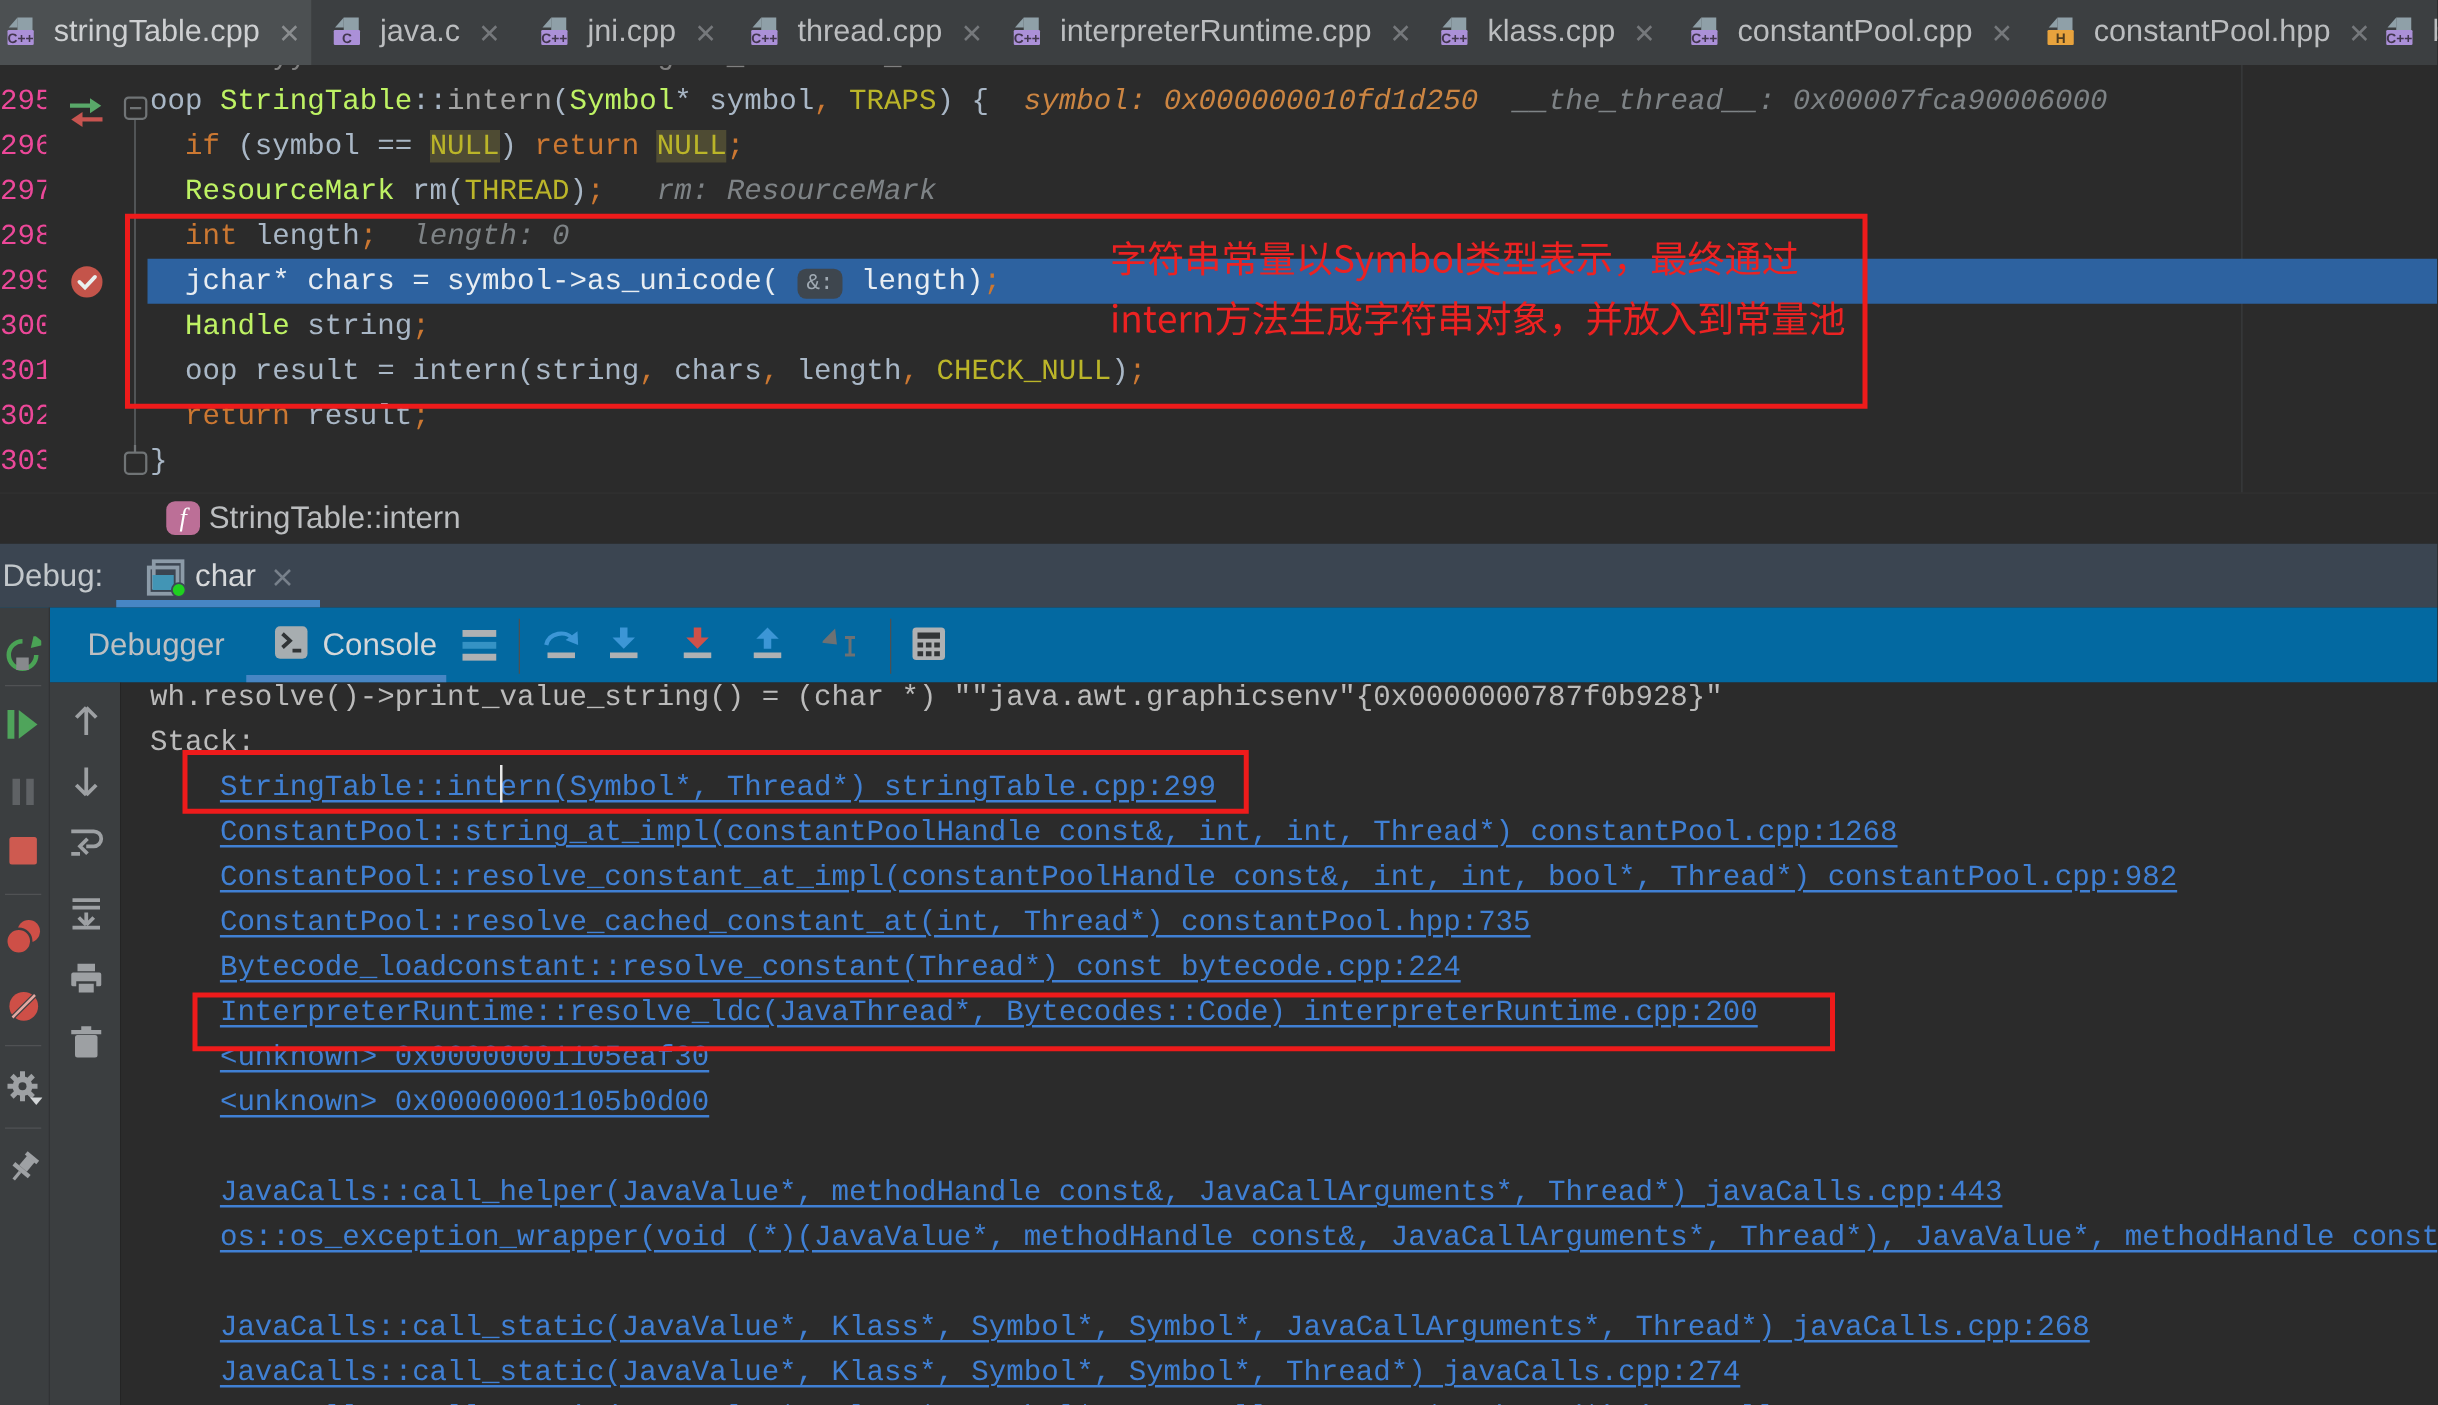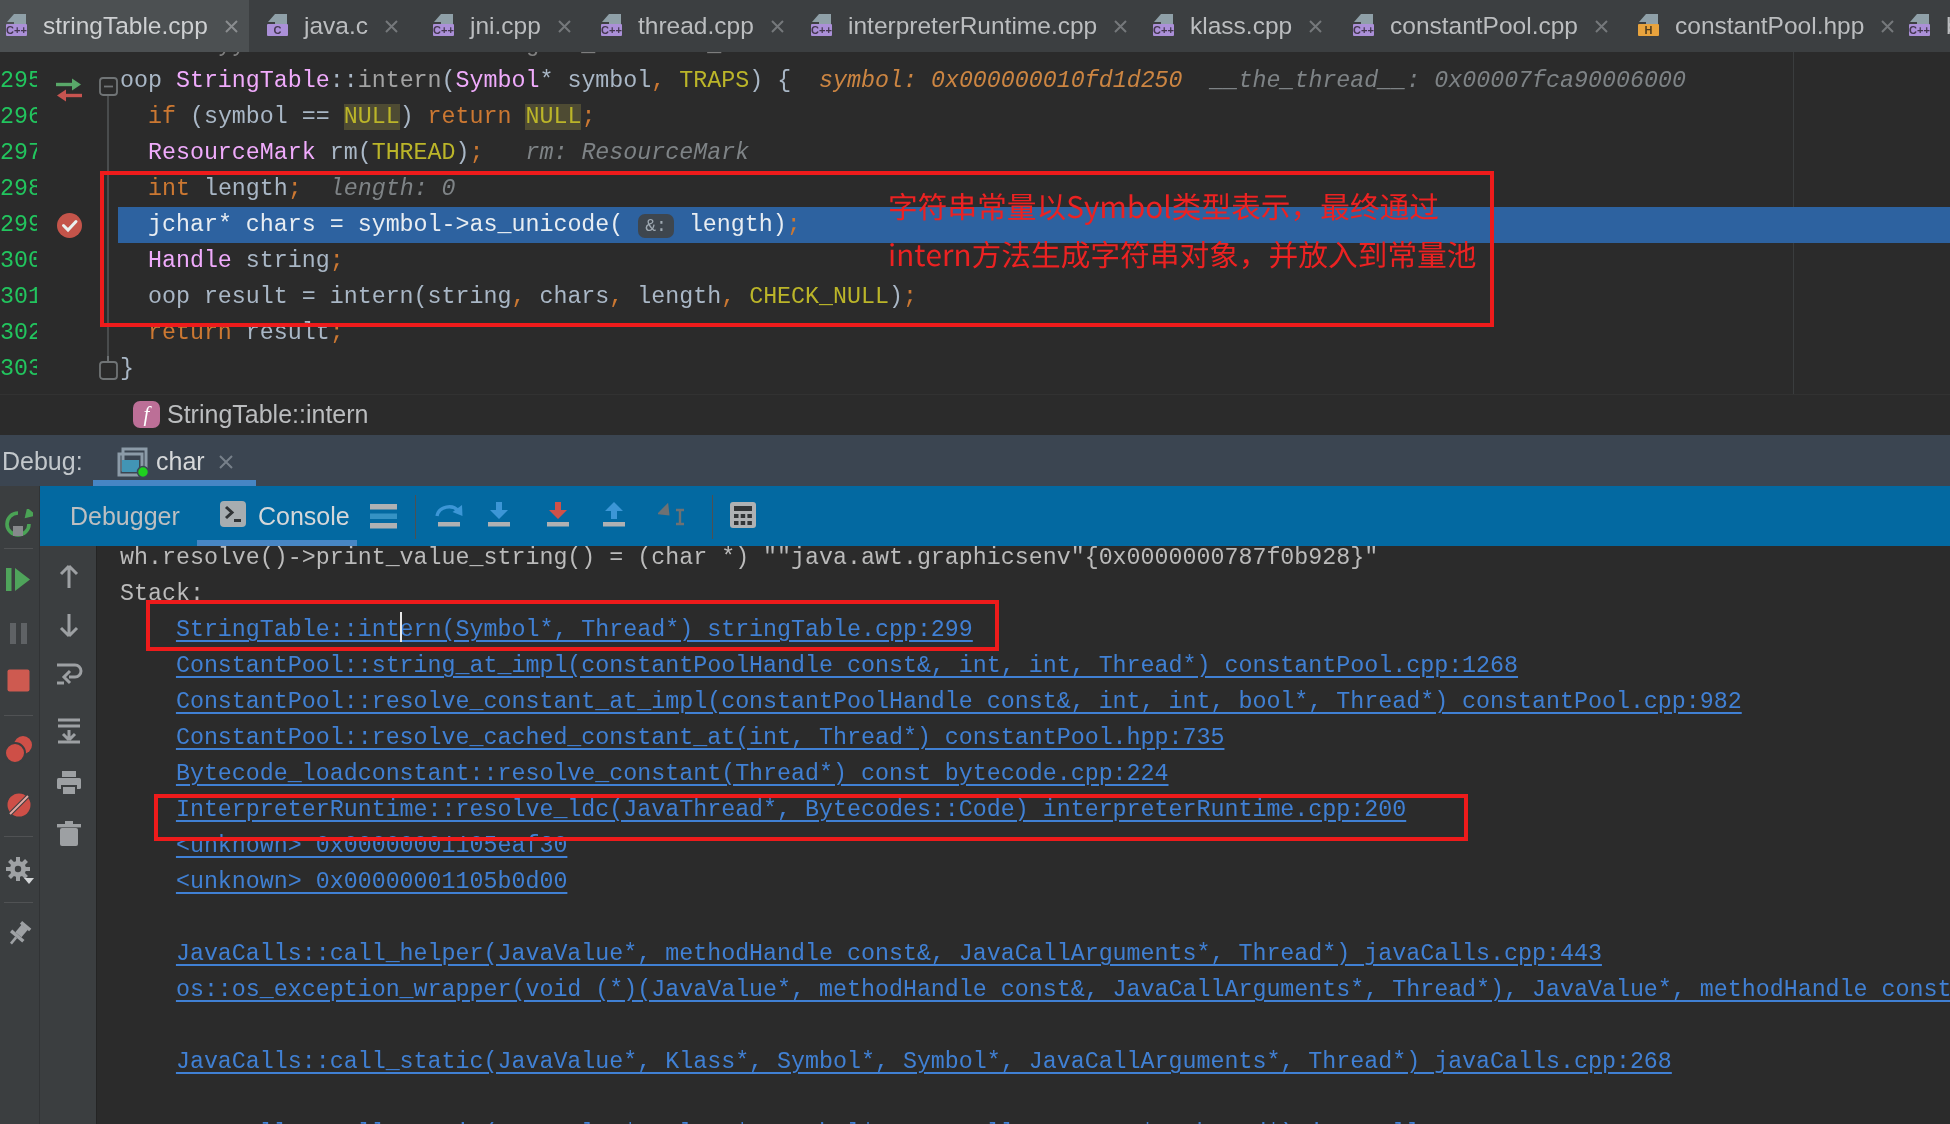--- a/index.html
+++ b/index.html
@@ -7,24 +7,24 @@
 
 #tabbar{position:absolute;left:0;top:0;width:1950px;height:52px;background:#3c3f41;display:flex}
 .tab{height:52px;display:flex;align-items:center;padding:0 15px 0 16px;color:#bbbdbf;font-size:24.5px;white-space:nowrap;flex:none;overflow:hidden}
 .tab .x{margin-left:auto}
 .tab.active{padding-left:4px}
 .tab.active{background:#4c5052;color:#ced0d2}
 .tab .ficon{margin-right:9px;flex:none}
 .tab .x{margin-left:14px;flex:none}
 
 #editor{position:absolute;left:0;top:52px;width:1950px;height:343px;background:#2b2b2b;overflow:hidden}
-.ln{position:absolute;left:0;width:37px;text-align:right;color:#22c55e;font-family:"Liberation Mono",monospace;font-size:23.3px;line-height:36px;height:36px;overflow:hidden}
+.ln{position:absolute;left:0;width:37px;text-align:right;color:#ec4899;font-family:"Liberation Mono",monospace;font-size:23.3px;line-height:36px;height:36px;overflow:hidden}
 .cl{position:absolute;left:120px;font-family:"Liberation Mono",monospace;font-size:23.3px;line-height:36px;color:#a9b7c6;white-space:pre}
 .cl i,.con i{font-style:normal}
-i.k{color:#cc7832}i.p{color:#cc7832}i.t{color:#f0abfc}i.f{color:#a3a3a3}i.m{color:#bbb529}
+i.k{color:#cc7832}i.p{color:#cc7832}i.t{color:#bef264}i.f{color:#a3a3a3}i.m{color:#bbb529}
 i.mh{color:#bbb529;background:#4e4b33}
 i.io{color:#cc8542;font-style:italic}
 i.ig{color:#7e8386;font-style:italic}
 i.s{color:#e8edf2}i.ts{color:#e8edf2}
 i.chip{background:#3e464e;color:#9fa9b2;border-radius:7px;font-size:18px;padding:2px 7px;margin:0 1px}
 #execline{position:absolute;left:118px;top:155px;width:1832px;height:36px;background:#2d62a0}
 #marginguide{position:absolute;left:1793px;top:0;width:1px;height:343px;background:#3a3d3e}
 #redrect-code{position:absolute;left:100px;top:119px;width:1394px;height:156px;border:4px solid #ee1b1b}
 
 #sliver{position:absolute;left:120px;top:-25px;color:#808080;font-family:"Liberation Mono",monospace;font-size:23.3px;line-height:36px;white-space:pre}
@@ -409,17 +409,18 @@
 <pre class="con" style="top:102px">    <a>ConstantPool::string_at_impl(constantPoolHandle const&amp;, int, int, Thread*) constantPool.cpp:1268</a></pre>
 <pre class="con" style="top:138px">    <a>ConstantPool::resolve_constant_at_impl(constantPoolHandle const&amp;, int, int, bool*, Thread*) constantPool.cpp:982</a></pre>
 <pre class="con" style="top:174px">    <a>ConstantPool::resolve_cached_constant_at(int, Thread*) constantPool.hpp:735</a></pre>
 <pre class="con" style="top:210px">    <a>Bytecode_loadconstant::resolve_constant(Thread*) const bytecode.cpp:224</a></pre>
 <pre class="con" style="top:246px">    <a>InterpreterRuntime::resolve_ldc(JavaThread*, Bytecodes::Code) interpreterRuntime.cpp:200</a></pre>
 <pre class="con" style="top:282px">    <a>&lt;unknown&gt; 0x00000001105eaf30</a></pre>
 <pre class="con" style="top:318px">    <a>&lt;unknown&gt; 0x00000001105b0d00</a></pre>
 <pre class="con" style="top:390px">    <a>JavaCalls::call_helper(JavaValue*, methodHandle const&amp;, JavaCallArguments*, Thread*) javaCalls.cpp:443</a></pre>
 <pre class="con" style="top:426px">    <a>os::os_exception_wrapper(void (*)(JavaValue*, methodHandle const&amp;, JavaCallArguments*, Thread*), JavaValue*, methodHandle const&amp;, JavaCallA</a></pre>
 <pre class="con" style="top:498px">    <a>JavaCalls::call_static(JavaValue*, Klass*, Symbol*, Symbol*, JavaCallArguments*, Thread*) javaCalls.cpp:268</a></pre>
+<pre class="con" style="top:534px">    <a>JavaCalls::call_static(JavaValue*, Klass*, Symbol*, Symbol*, Thread*) javaCalls.cpp:274</a></pre>
 <pre class="con" style="top:570px">    <a>JavaCalls::call_static(JavaValue*, Klass*, Symbol*, JavaCallArguments*, Thread*) javaCalls.cpp:280</a></pre>
   <div id="redrect-l1"></div>
   <div id="redrect-l2"></div>
   <div id="caret1"></div>
 </div>
 
 </body></html>

